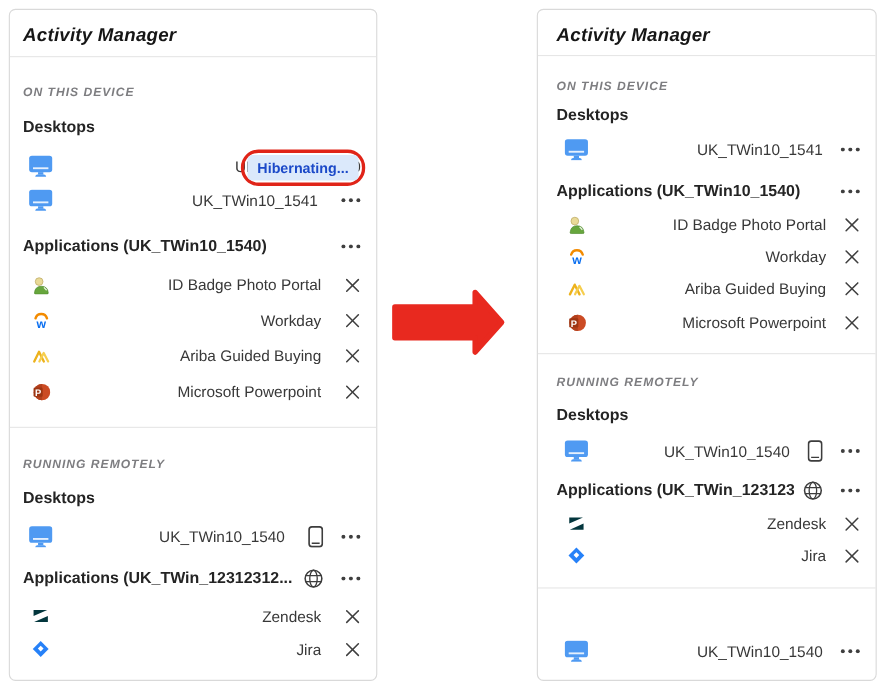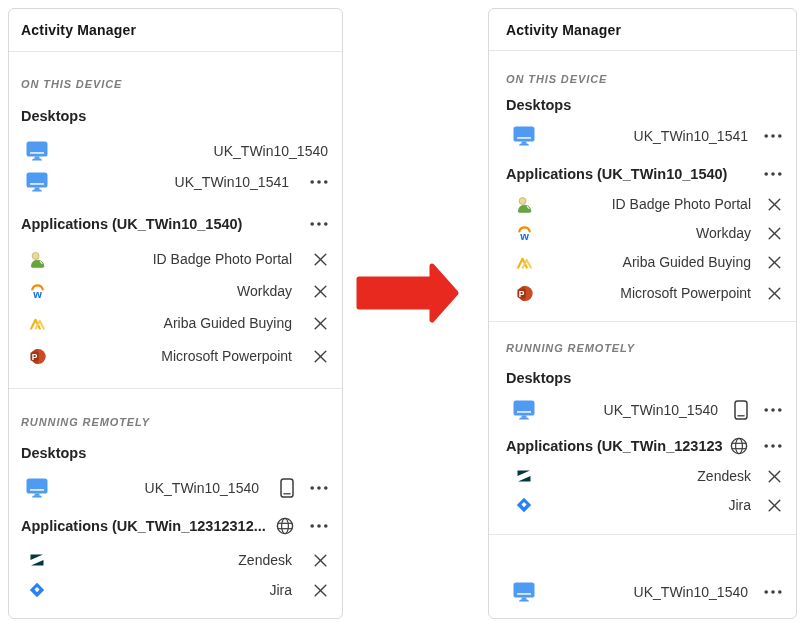--- a/index.html
+++ b/index.html
@@ -5,21 +5,21 @@
   html,body{margin:0;padding:0;background:#ffffff;}
   body{width:801px;height:622px;position:relative;overflow:hidden;
        font-family:"Liberation Sans",sans-serif;-webkit-font-smoothing:antialiased;}
   .stage{position:absolute;inset:0;}
 
   .panel{position:absolute;top:8px;height:611px;background:#ffffff;
          border:1px solid #d9d9d9;border-radius:6px;box-sizing:border-box;}
   .panel-left{left:8px;width:335px;}
   .panel-right{left:488px;width:309px;}
 
-  .title{position:absolute;top:13px;font-size:14px;font-weight:700;color:#161616;letter-spacing:.2px;}
+  .title{position:absolute;top:13px;font-size:17px;font-weight:700;color:#161616;letter-spacing:.2px;font-style:italic;}
   .divline{position:absolute;left:0;right:0;height:1px;background:#e6e6e6;}
   .sec{position:absolute;height:14px;font-size:11px;font-weight:600;letter-spacing:.9px;color:#7d7d80;line-height:14px;font-style:italic;}
   .hdr,.row{position:absolute;right:14px;height:24px;display:flex;align-items:center;}
   .hdr .grp{font-size:14.5px;font-weight:700;color:#242424;flex:1 1 auto;white-space:nowrap;overflow:hidden;}
   .row .lbl{font-size:14px;color:#383838;flex:1 1 auto;white-space:nowrap;overflow:hidden;text-align:right;}
   .panel-left .title,.panel-left .sec,.panel-left .hdr{left:12px;}
   .panel-left .row{left:17px;}
   .panel-right .title,.panel-right .sec,.panel-right .hdr{left:17px;}
   .panel-right .row{left:24px;}
   .panel-left .row{gap:13px;}
@@ -109,20 +109,23 @@
     </div>
 
     <div class="row" style="top:130px">
       <span class="icbox">
           <svg width="22" height="20">
             <use href="#sym-monitor"></use>
           </svg>
         </span>
       <span class="lbl">UK_TWin10_1540</span>
     </div>
+    <div class="ring" style="top:127px;right:10px">
+      <span class="pill">Hibernating...</span>
+    </div>
 
     <div class="row" style="top:161px">
       <span class="icbox">
           <svg width="22" height="20">
             <use href="#sym-monitor"></use>
           </svg>
         </span>
       <span class="lbl">UK_TWin10_1541</span>
       <span class="ctrls">
           <svg width="18" height="4">

